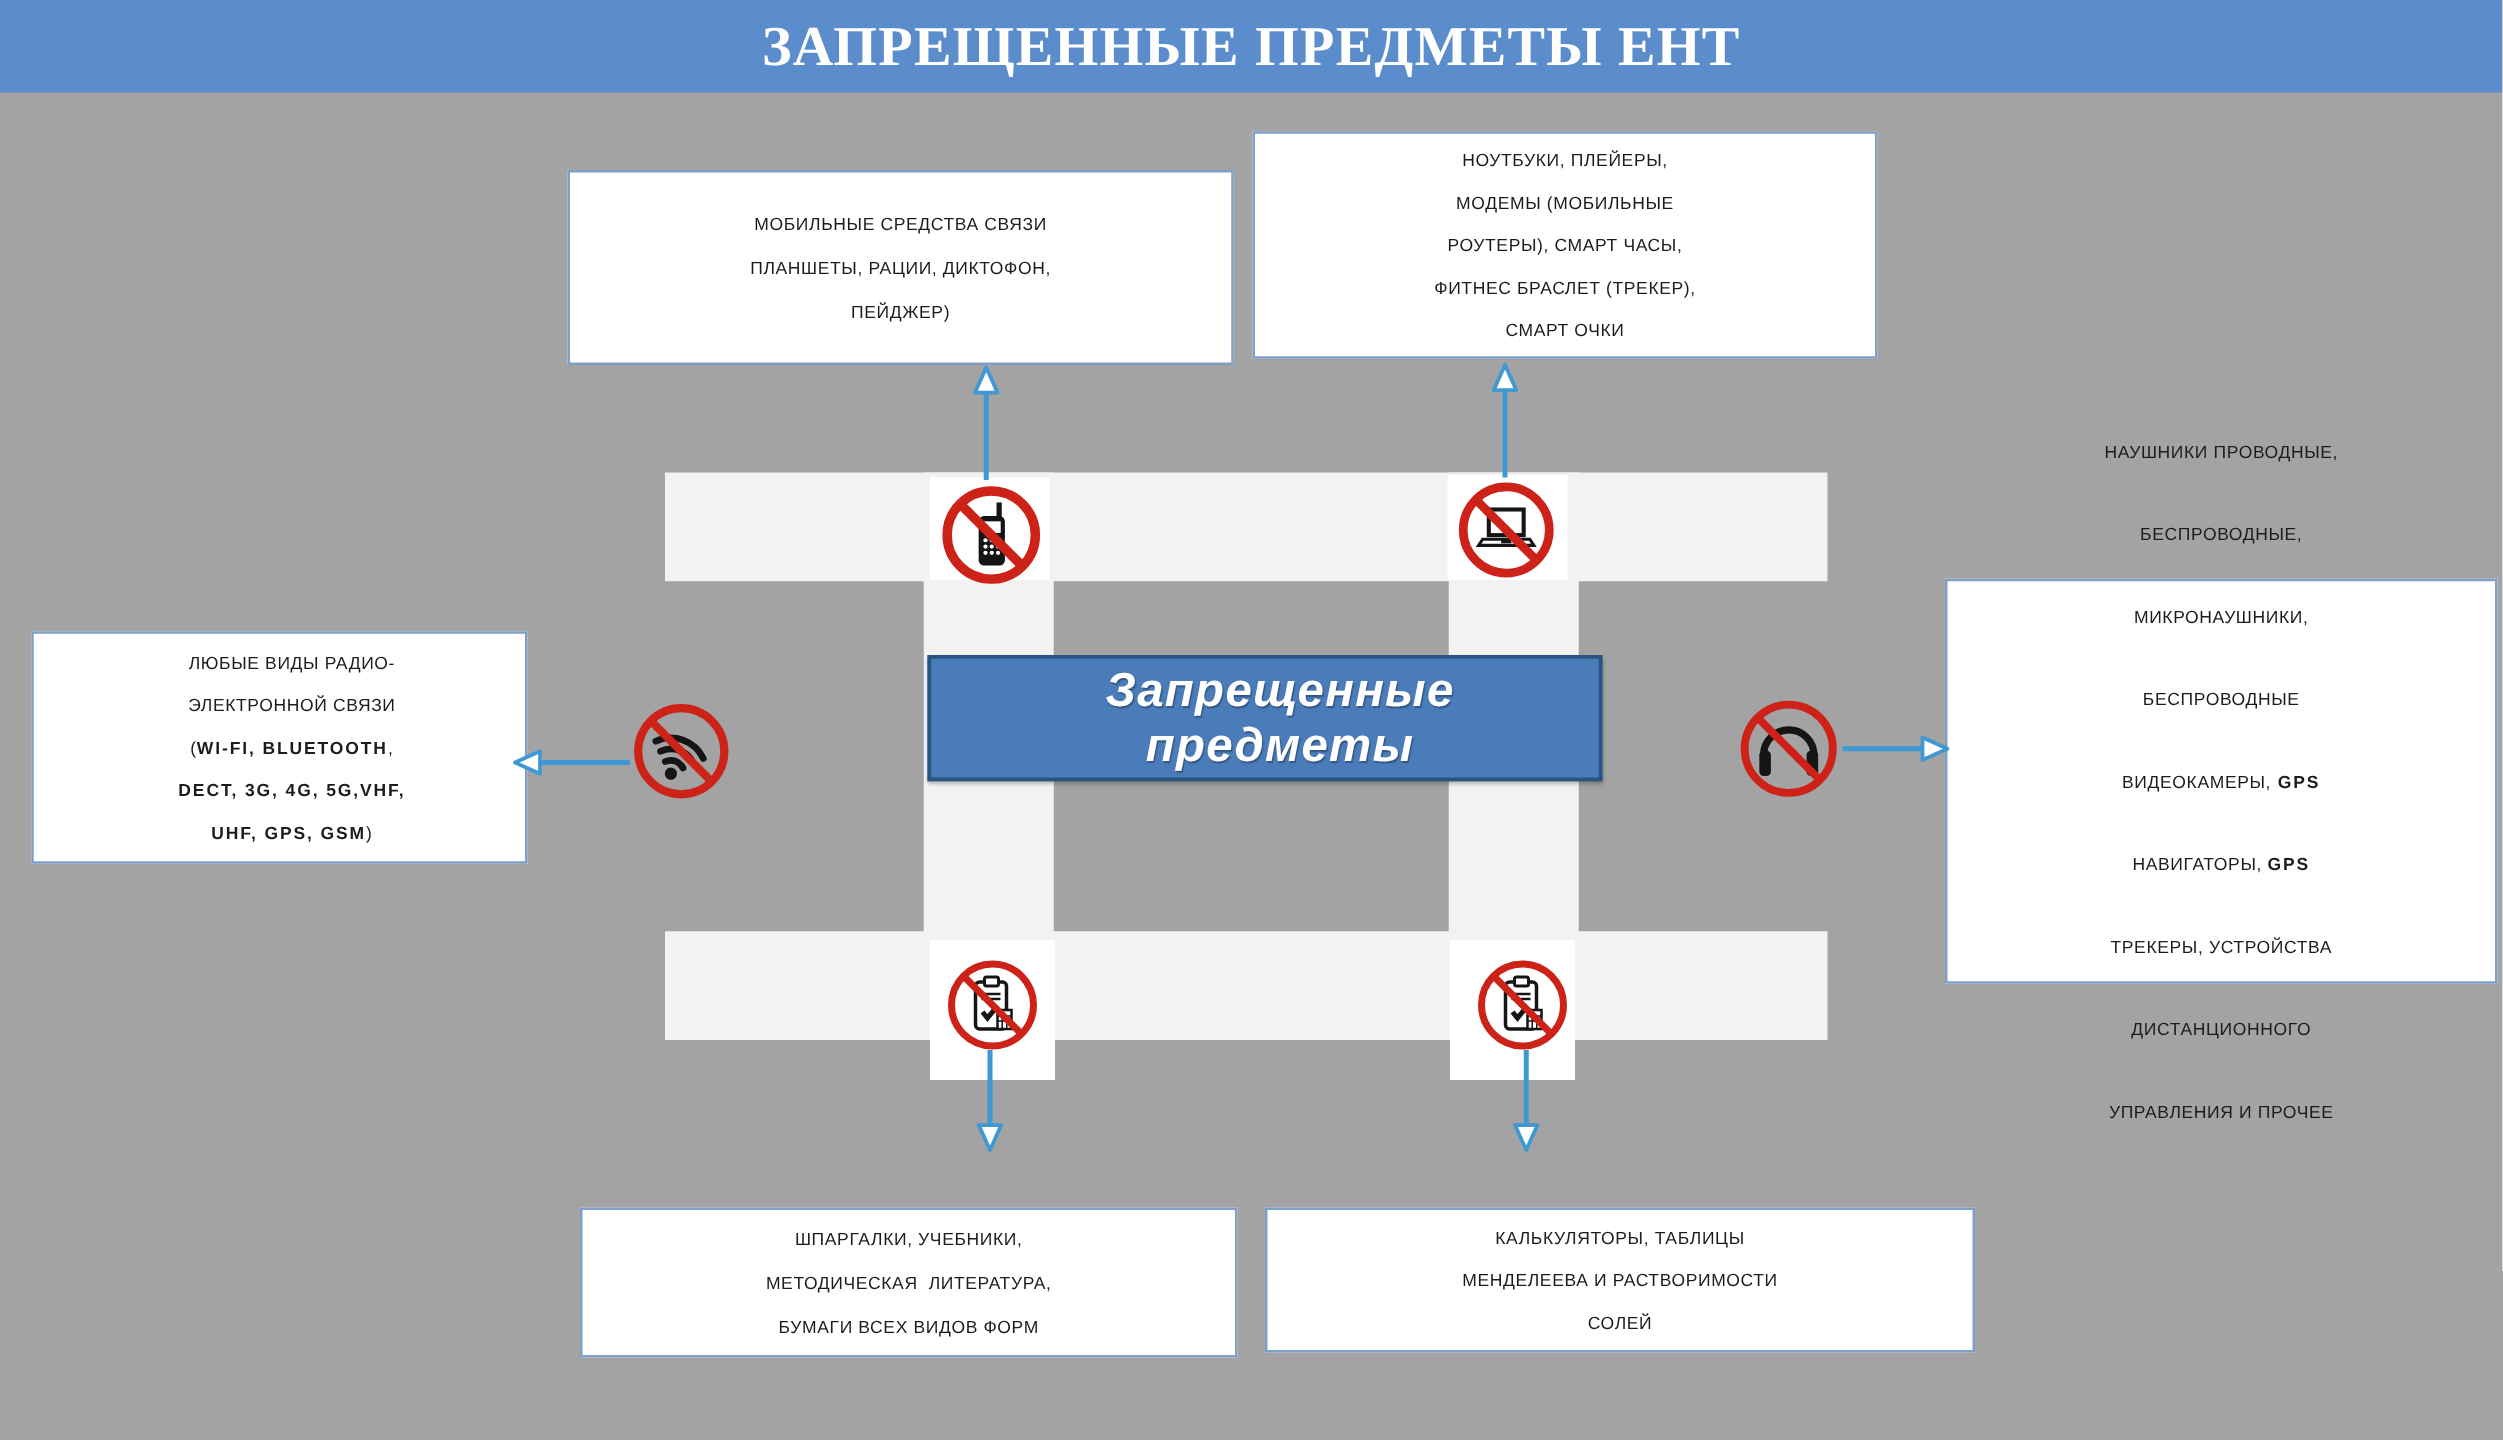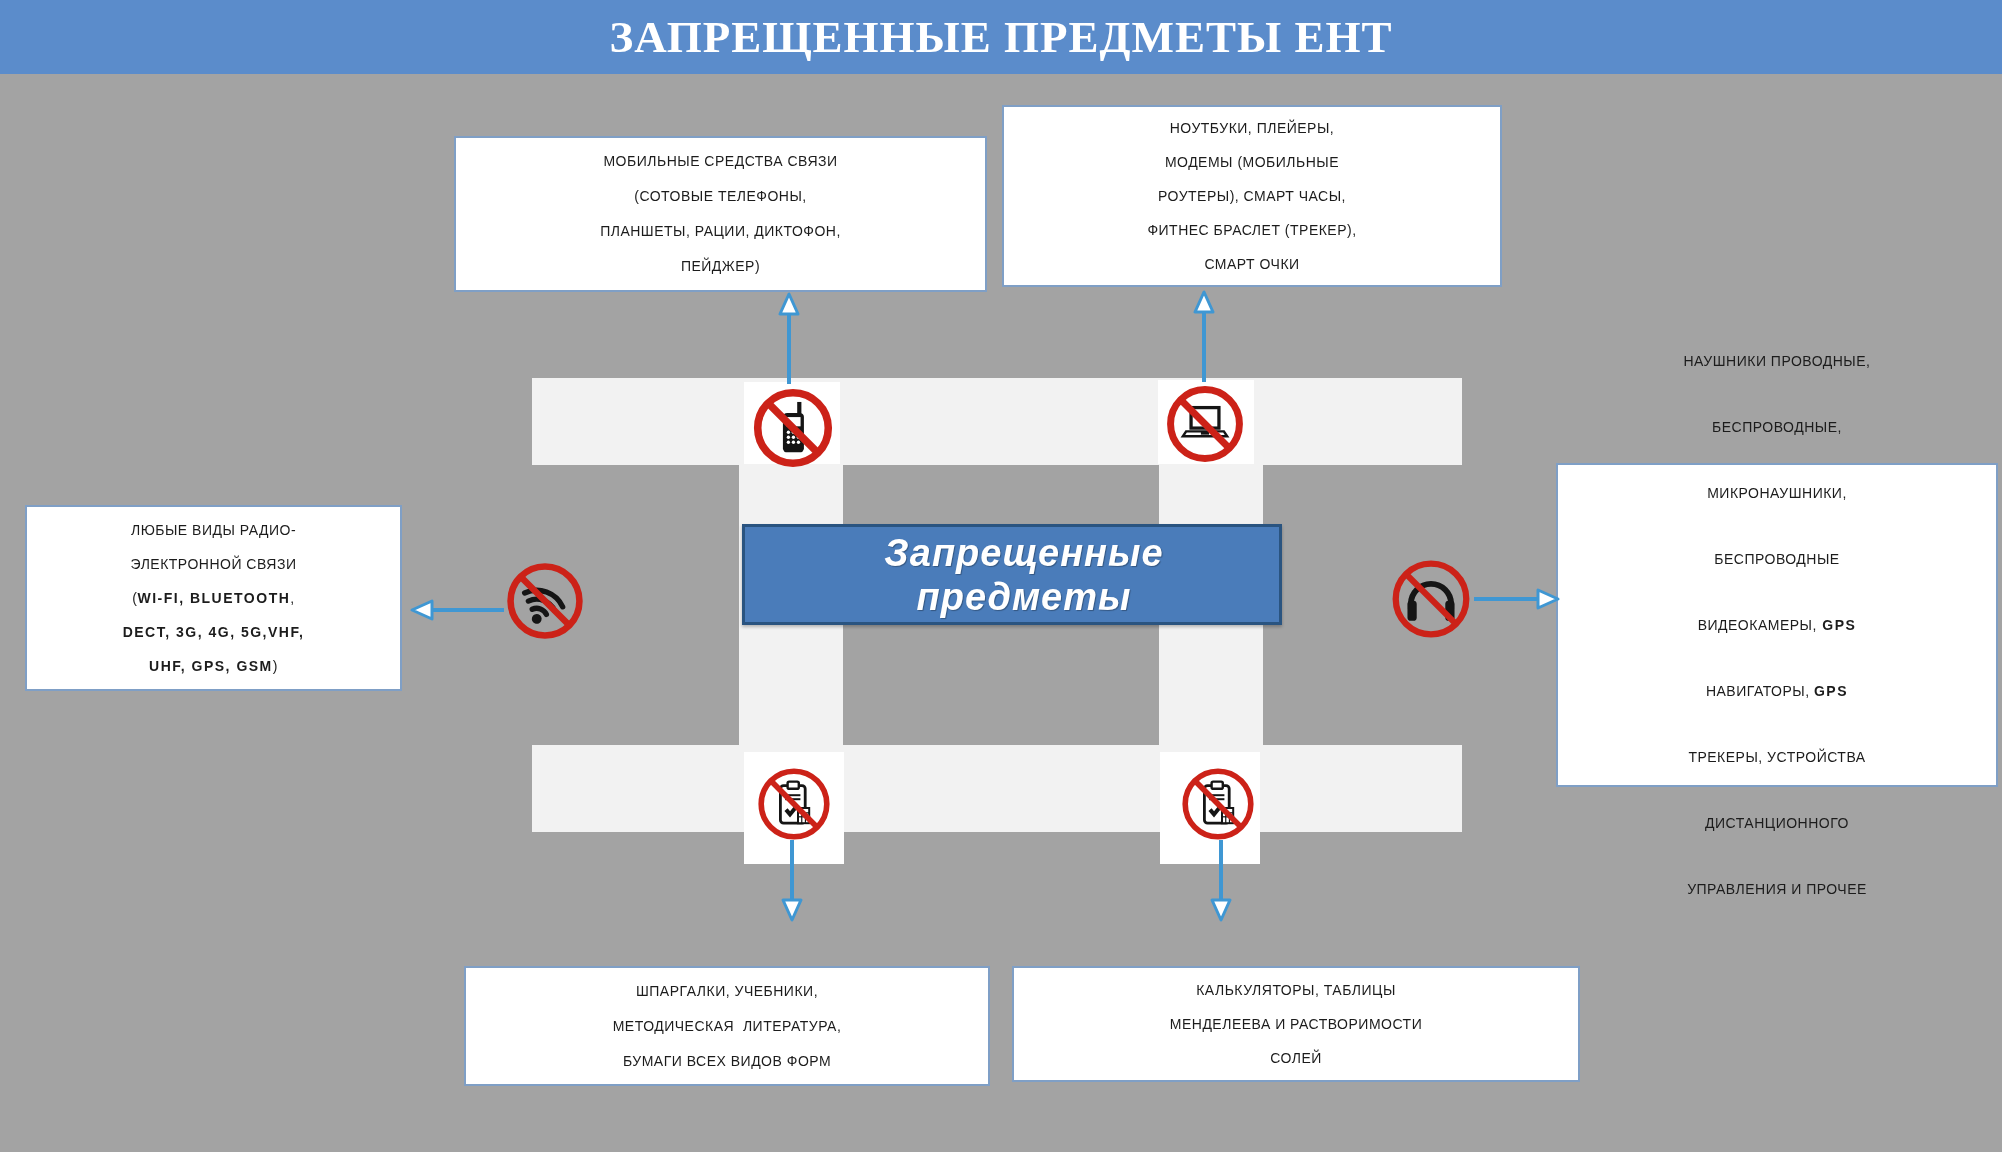--- a/index.html
+++ b/index.html
@@ -63,34 +63,33 @@
   <div class="band" style="left:739px;top:378px;width:104px;height:454px;"></div>
   <div class="band" style="left:1159px;top:378px;width:104px;height:454px;"></div>
 
   <div class="isq" style="left:744px;top:382px;width:96px;height:82px;"></div>
   <div class="isq" style="left:1158px;top:380px;width:96px;height:84px;"></div>
   <div class="isq" style="left:744px;top:752px;width:100px;height:112px;"></div>
   <div class="isq" style="left:1160px;top:752px;width:100px;height:112px;"></div>
 
   <div class="nbox lh35" style="left:454px;top:136px;width:529px;height:152px;">
       <div class="tline"><span>МОБИЛЬНЫЕ СРЕДСТВА СВЯЗИ</span></div>
-      <div class="tline"><span>(СОТОВЫЕ ТЕЛЕФОНЫ,</span></div>
       <div class="tline"><span>ПЛАНШЕТЫ, РАЦИИ, ДИКТОФОН,</span></div>
       <div class="tline"><span>ПЕЙДЖЕР)</span></div>
     </div>
 
   <div class="nbox lh34" style="left:1002px;top:105px;width:496px;height:178px;">
       <div class="tline"><span>НОУТБУКИ, ПЛЕЙЕРЫ,</span></div>
       <div class="tline"><span>МОДЕМЫ (МОБИЛЬНЫЕ</span></div>
       <div class="tline"><span>РОУТЕРЫ), СМАРТ ЧАСЫ,</span></div>
       <div class="tline"><span>ФИТНЕС БРАСЛЕТ (ТРЕКЕР),</span></div>
       <div class="tline"><span>СМАРТ ОЧКИ</span></div>
     </div>
 
-  <div class="nbox lh34" style="left:25px;top:505px;width:373px;height:182px;">
+  <div class="nbox lh34" style="left:25px;top:505px;width:373px;height:182px;padding-left:20px;">
       <div class="tline"><span>ЛЮБЫЕ ВИДЫ РАДИО-</span></div>
       <div class="tline"><span>ЭЛЕКТРОННОЙ СВЯЗИ</span></div>
       <div class="tline"><span>(</span><span class="b">WI-FI, BLUETOOTH</span><span>,</span></div>
       <div class="tline"><span class="b">DECT, 3G, 4G, 5G,VHF,</span></div>
       <div class="tline"><span class="b">UHF, GPS, GSM</span><span>)</span></div>
     </div>
 
   <div class="nbox lh34" style="left:1556px;top:463px;width:438px;height:320px;gap:32px;">
       <div class="tline"><span>НАУШНИКИ ПРОВОДНЫЕ,</span></div>
       <div class="tline"><span>БЕСПРОВОДНЫЕ,</span></div>

